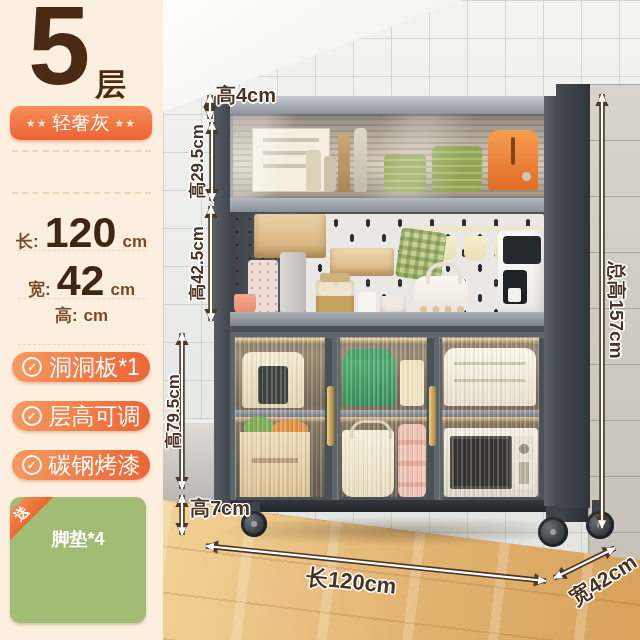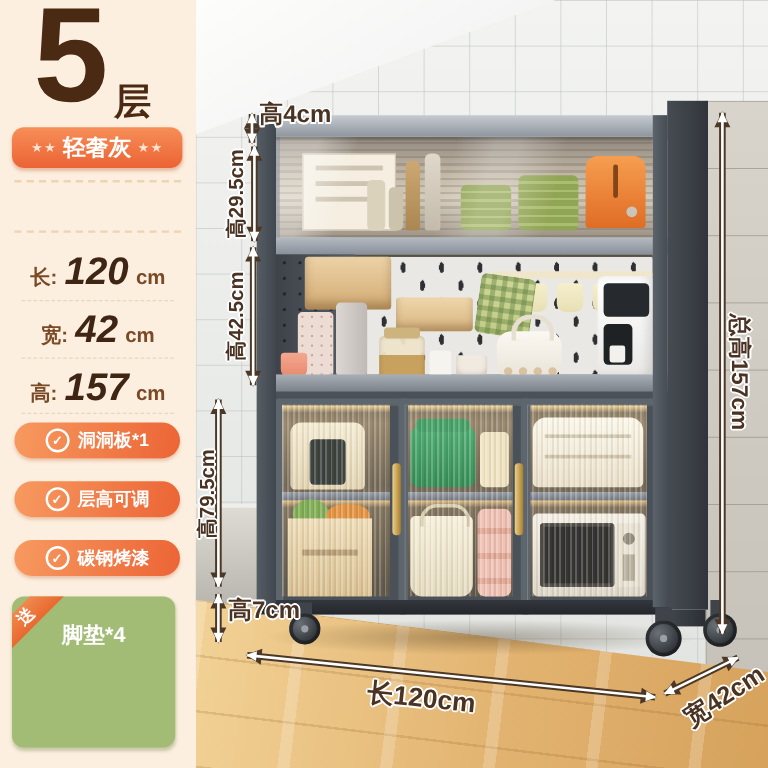--- a/index.html
+++ b/index.html
@@ -166,36 +166,36 @@
   svg.arrows{position:absolute;left:0;top:0;z-index:35;}
 
   
   .panel{left:0;top:0;width:163px;height:640px;background:#fcefdf;}
   .tier-num{left:28px;top:-10px;font-size:112px;line-height:1;font-weight:bold;color:#4a2a12;}
   .tier-unit{left:95px;top:64px;font-size:31px;font-weight:bold;color:#4a2a12;}
   .badge{left:10px;top:106px;width:142px;height:34px;border-radius:10px;
     background:linear-gradient(180deg,#f68e58,#ec6334);display:flex;align-items:center;justify-content:center;gap:5px;
     box-shadow:0 2px 3px rgba(190,90,40,.35);}
   .badge .star{color:#ffe3d2;font-size:11px;letter-spacing:1px;}
-  .badge .nm{color:#fff;font-size:19px;font-weight:bold;}
+  .badge .nm{color:#fff;font-size:19px;font-weight:normal;}
   .dash{left:12px;width:139px;border-top:2px dashed #ecd4b4;}
   .dash.thin{border-top:1.5px dashed #e9d6bc;left:18px;width:127px;}
   .material{left:0;top:156px;width:163px;text-align:center;font-size:24px;font-weight:bold;color:#5a3a1e;}
   .dimrow{left:0;width:163px;height:38px;display:flex;align-items:baseline;justify-content:center;gap:6px;}
   .dimrow .lb,.dimrow .un{font-size:17px;font-weight:bold;color:#7a4a26;}
-  .dimrow .vl{font-size:32px;font-weight:bold;color:#3f2614;font-style:italic;}
+  .dimrow .vl{font-size:43px;font-weight:bold;color:#3f2614;}
   .pill{left:12px;width:138px;height:30px;border-radius:16px;display:flex;align-items:center;justify-content:center;gap:7px;
     background:linear-gradient(100deg,#f79a60,#ec6435);box-shadow:0 2px 3px rgba(190,90,40,.3);}
   .pill .ck{width:16px;height:16px;border:2.2px solid #fff;border-radius:50%;display:flex;align-items:center;justify-content:center;
     color:#fff;font-size:11px;font-weight:bold;}
-  .pill .tx{color:#fff;font-size:15px;font-weight:bold;}
+  .pill .tx{color:#fff;font-size:23px;font-weight:normal;}
   .gift{left:10px;top:497px;width:136px;height:126px;border-radius:10px;background:#a2bc76;overflow:hidden;
     box-shadow:0 2px 3px rgba(120,140,80,.4);}
   .gift .line{color:#fff;font-size:18px;font-weight:bold;text-align:center;line-height:31px;}
-  .gift .pad{padding-top:17px;}
+  .gift .pad{padding-top:27px;}
   .ribbon{position:absolute;left:-30px;top:7px;width:84px;height:20px;transform:rotate(-45deg);
     background:linear-gradient(#f08a4e,#e9682f);display:flex;align-items:center;justify-content:center;
     color:#fff;font-size:14px;font-weight:bold;}
 </style>
 </head>
 <body>
 
 <div class="canvas">
 
   <div class="abs wall"></div>
@@ -386,21 +386,20 @@
   </div>
   <div class="abs dash thin" style="top:250px"></div>
   <div class="abs dimrow" style="top:256px">
     <span class="lb">宽:</span>
     <span class="vl">42</span>
     <span class="un">cm</span>
   </div>
   <div class="abs dash thin" style="top:298px"></div>
   <div class="abs dimrow" style="top:304px">
     <span class="lb">高:</span>
-    <span class="vl">157</span>
     <span class="un">cm</span>
   </div>
   <div class="abs dash thin" style="top:344px"></div>
 
   <div class="abs pill" style="top:352px">
     <span class="ck">✓</span>
     <span class="tx">洞洞板*1</span>
   </div>
   <div class="abs pill" style="top:401px">
     <span class="ck">✓</span>

